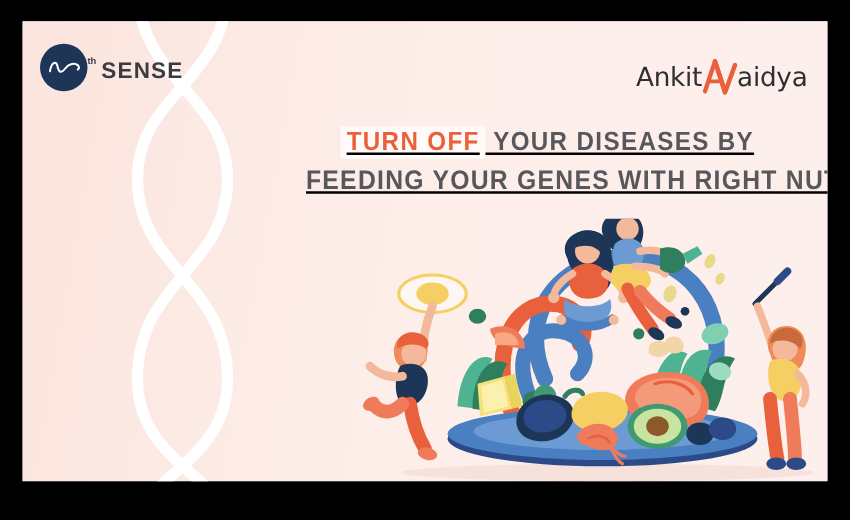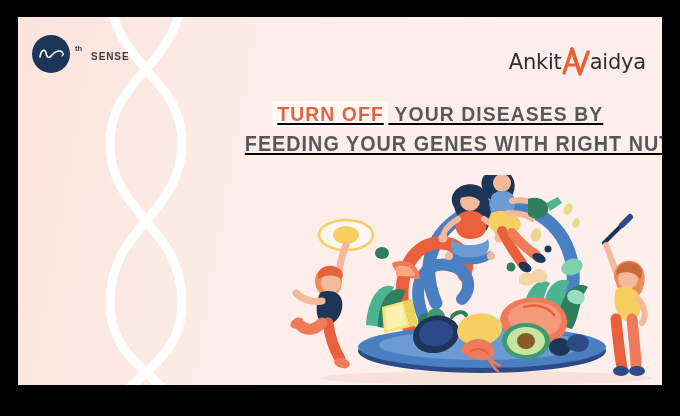--- a/index.html
+++ b/index.html
@@ -18,32 +18,32 @@
   .wash{
     position:absolute;inset:0;
     background:linear-gradient(100deg,#fbe4dd 0%,#fce9e3 22%,#fdeeea 48%,#fdefec 100%);
   }
 
   
   .dna{position:absolute;left:38px;top:-14px;width:180px;height:400px;}
   .dna svg{display:block;width:100%;height:100%;}
 
   
-  .logo6{position:absolute;left:14px;top:18px;display:flex;align-items:center;gap:8px;}
+  .logo6{position:absolute;left:14px;top:18px;display:flex;align-items:center;gap:3px;}
   .logo6 .disc{
     width:38px;height:38px;border-radius:50%;background:#1d3557;
     display:flex;align-items:center;justify-content:center;position:relative;
   }
   .logo6 .disc svg{width:30px;height:22px;}
   .logo6 .sup{
     font-size:7.5px;font-weight:bold;color:#3b3b42;margin-left:-3px;
     align-self:flex-start;margin-top:9px;letter-spacing:0;
   }
   .logo6 .word{
-    font-size:10px;font-weight:bold;color:#3b3b42;letter-spacing:.9px;
+    font-size:18px;font-weight:bold;color:#3b3b42;letter-spacing:.9px;
     margin-left:1px;align-self:center;margin-top:5px;
   }
 
   
   .logoAV{position:absolute;right:16px;top:22px;display:flex;align-items:flex-end;height:34px;text-align:right;}
   .logoAV .t1,.logoAV .t2{font-size:21px;color:#2f2f33;font-family:"DejaVu Sans",sans-serif;letter-spacing:-.2px;line-height:1;}
   .logoAV .avmark{position:relative;width:34px;height:30px;margin:0 -2px 0 -1px;}
   .logoAV .avmark svg{position:absolute;left:0;bottom:-3px;width:34px;height:33px;}
   .logoAV .t2{margin-left:-3px;}
 

